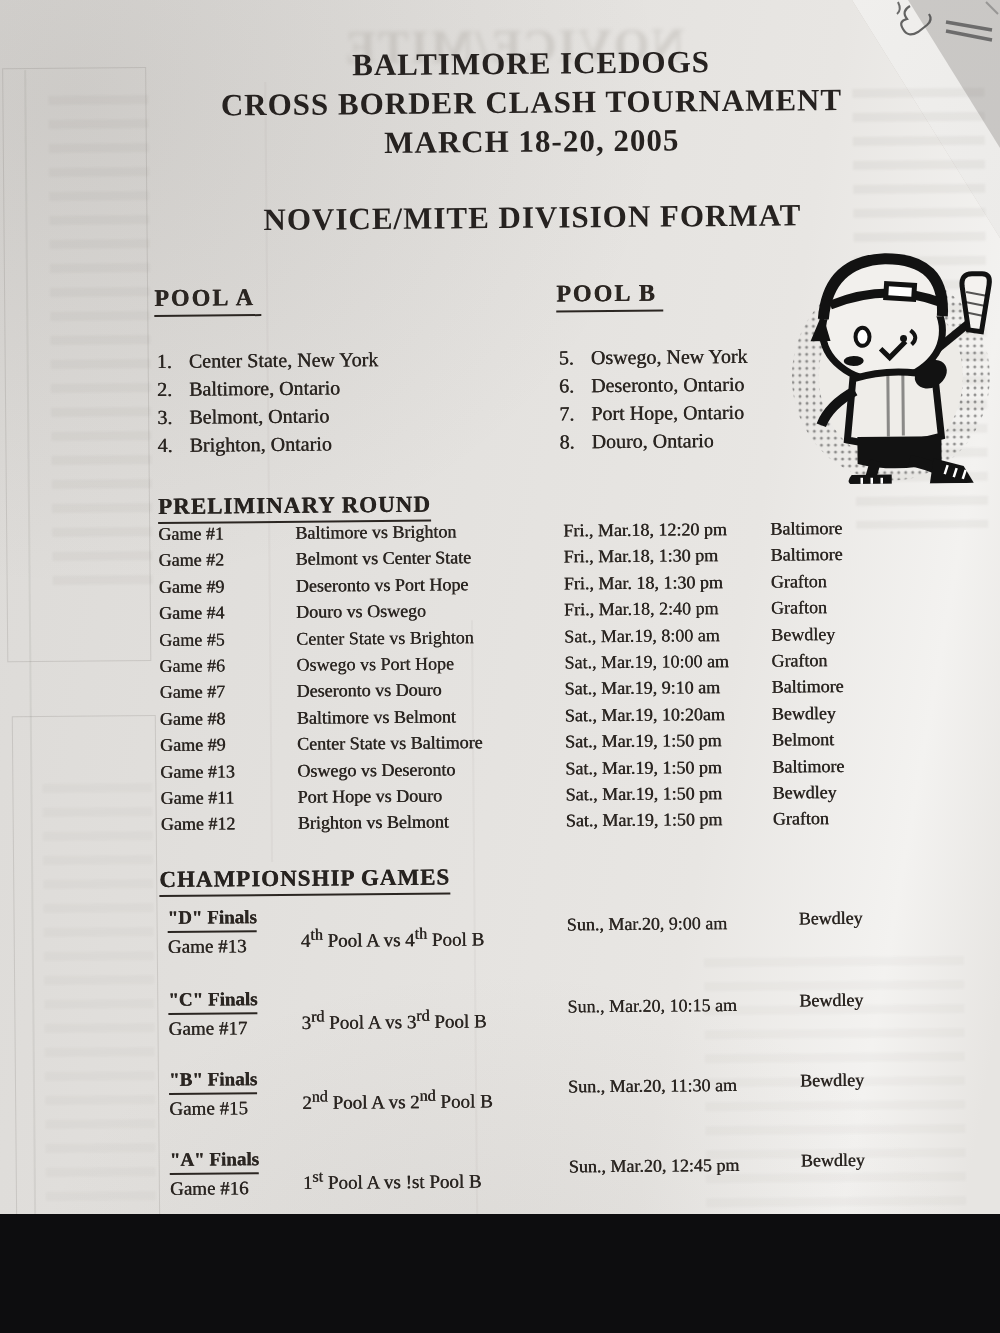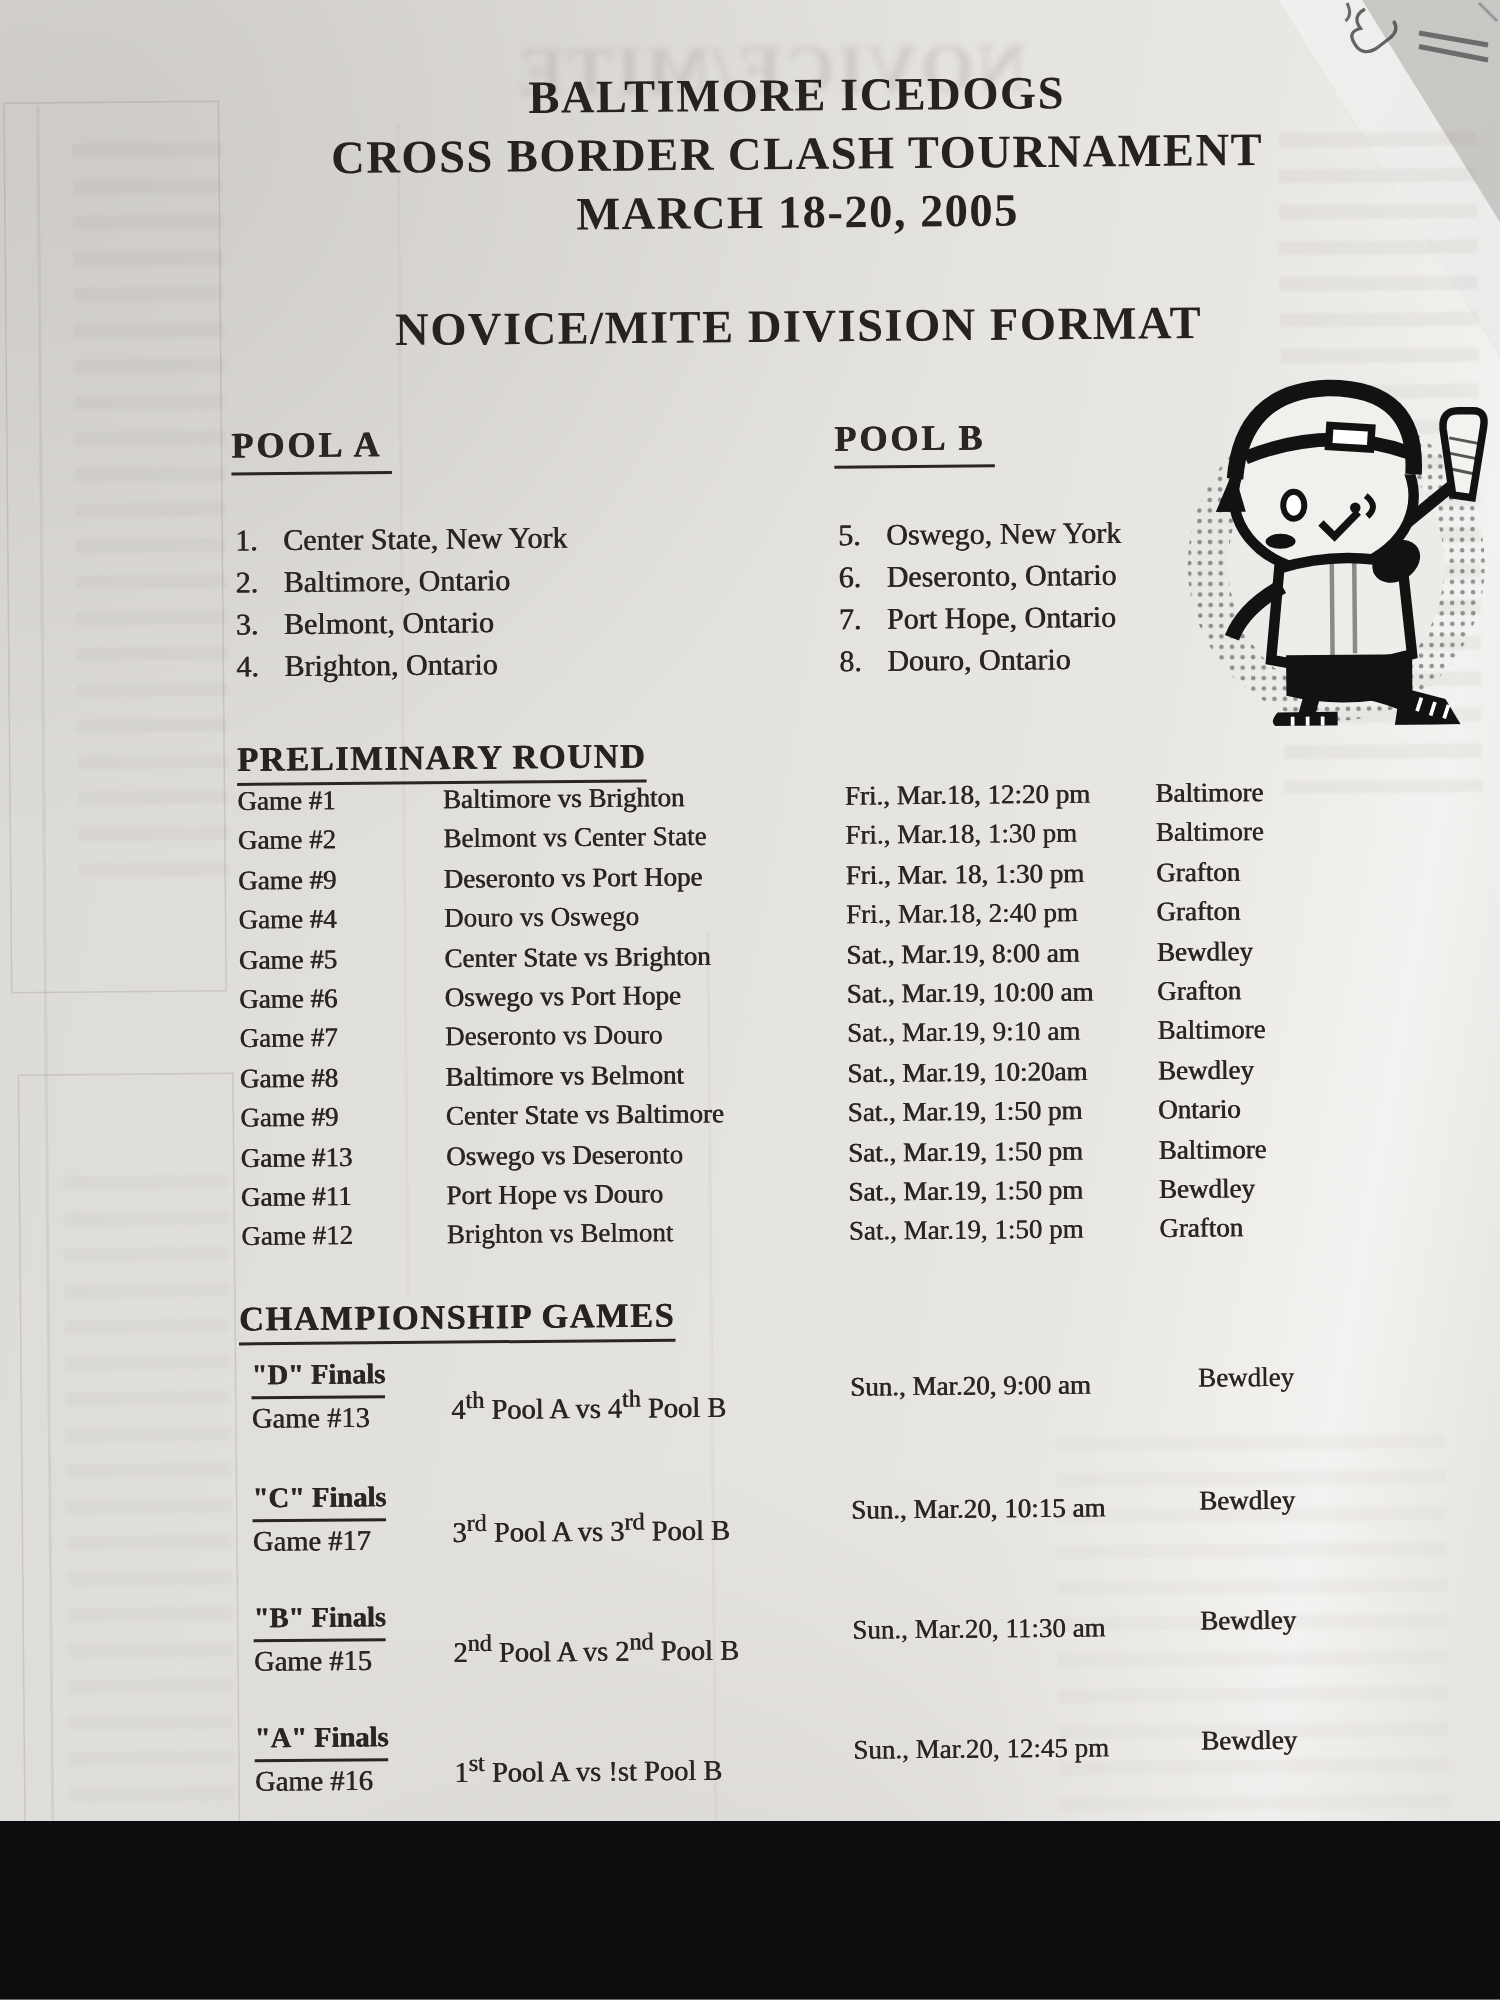--- a/index.html
+++ b/index.html
@@ -199,21 +199,21 @@
       <div class="g-row">
           <span class="c-game">Game #8</span>
           <span class="c-match">Baltimore vs Belmont</span>
           <span class="c-date">Sat., Mar.19, 10:20am</span>
           <span class="c-loc">Bewdley</span>
         </div>
       <div class="g-row">
           <span class="c-game">Game #9</span>
           <span class="c-match">Center State vs Baltimore</span>
           <span class="c-date">Sat., Mar.19, 1:50 pm</span>
-          <span class="c-loc">Ontario</span>
+          <span class="c-loc">Belmont</span>
         </div>
       <div class="g-row">
           <span class="c-game">Game #13</span>
           <span class="c-match">Oswego vs Deseronto</span>
           <span class="c-date">Sat., Mar.19, 1:50 pm</span>
           <span class="c-loc">Baltimore</span>
         </div>
       <div class="g-row">
           <span class="c-game">Game #11</span>
           <span class="c-match">Port Hope vs Douro</span>

